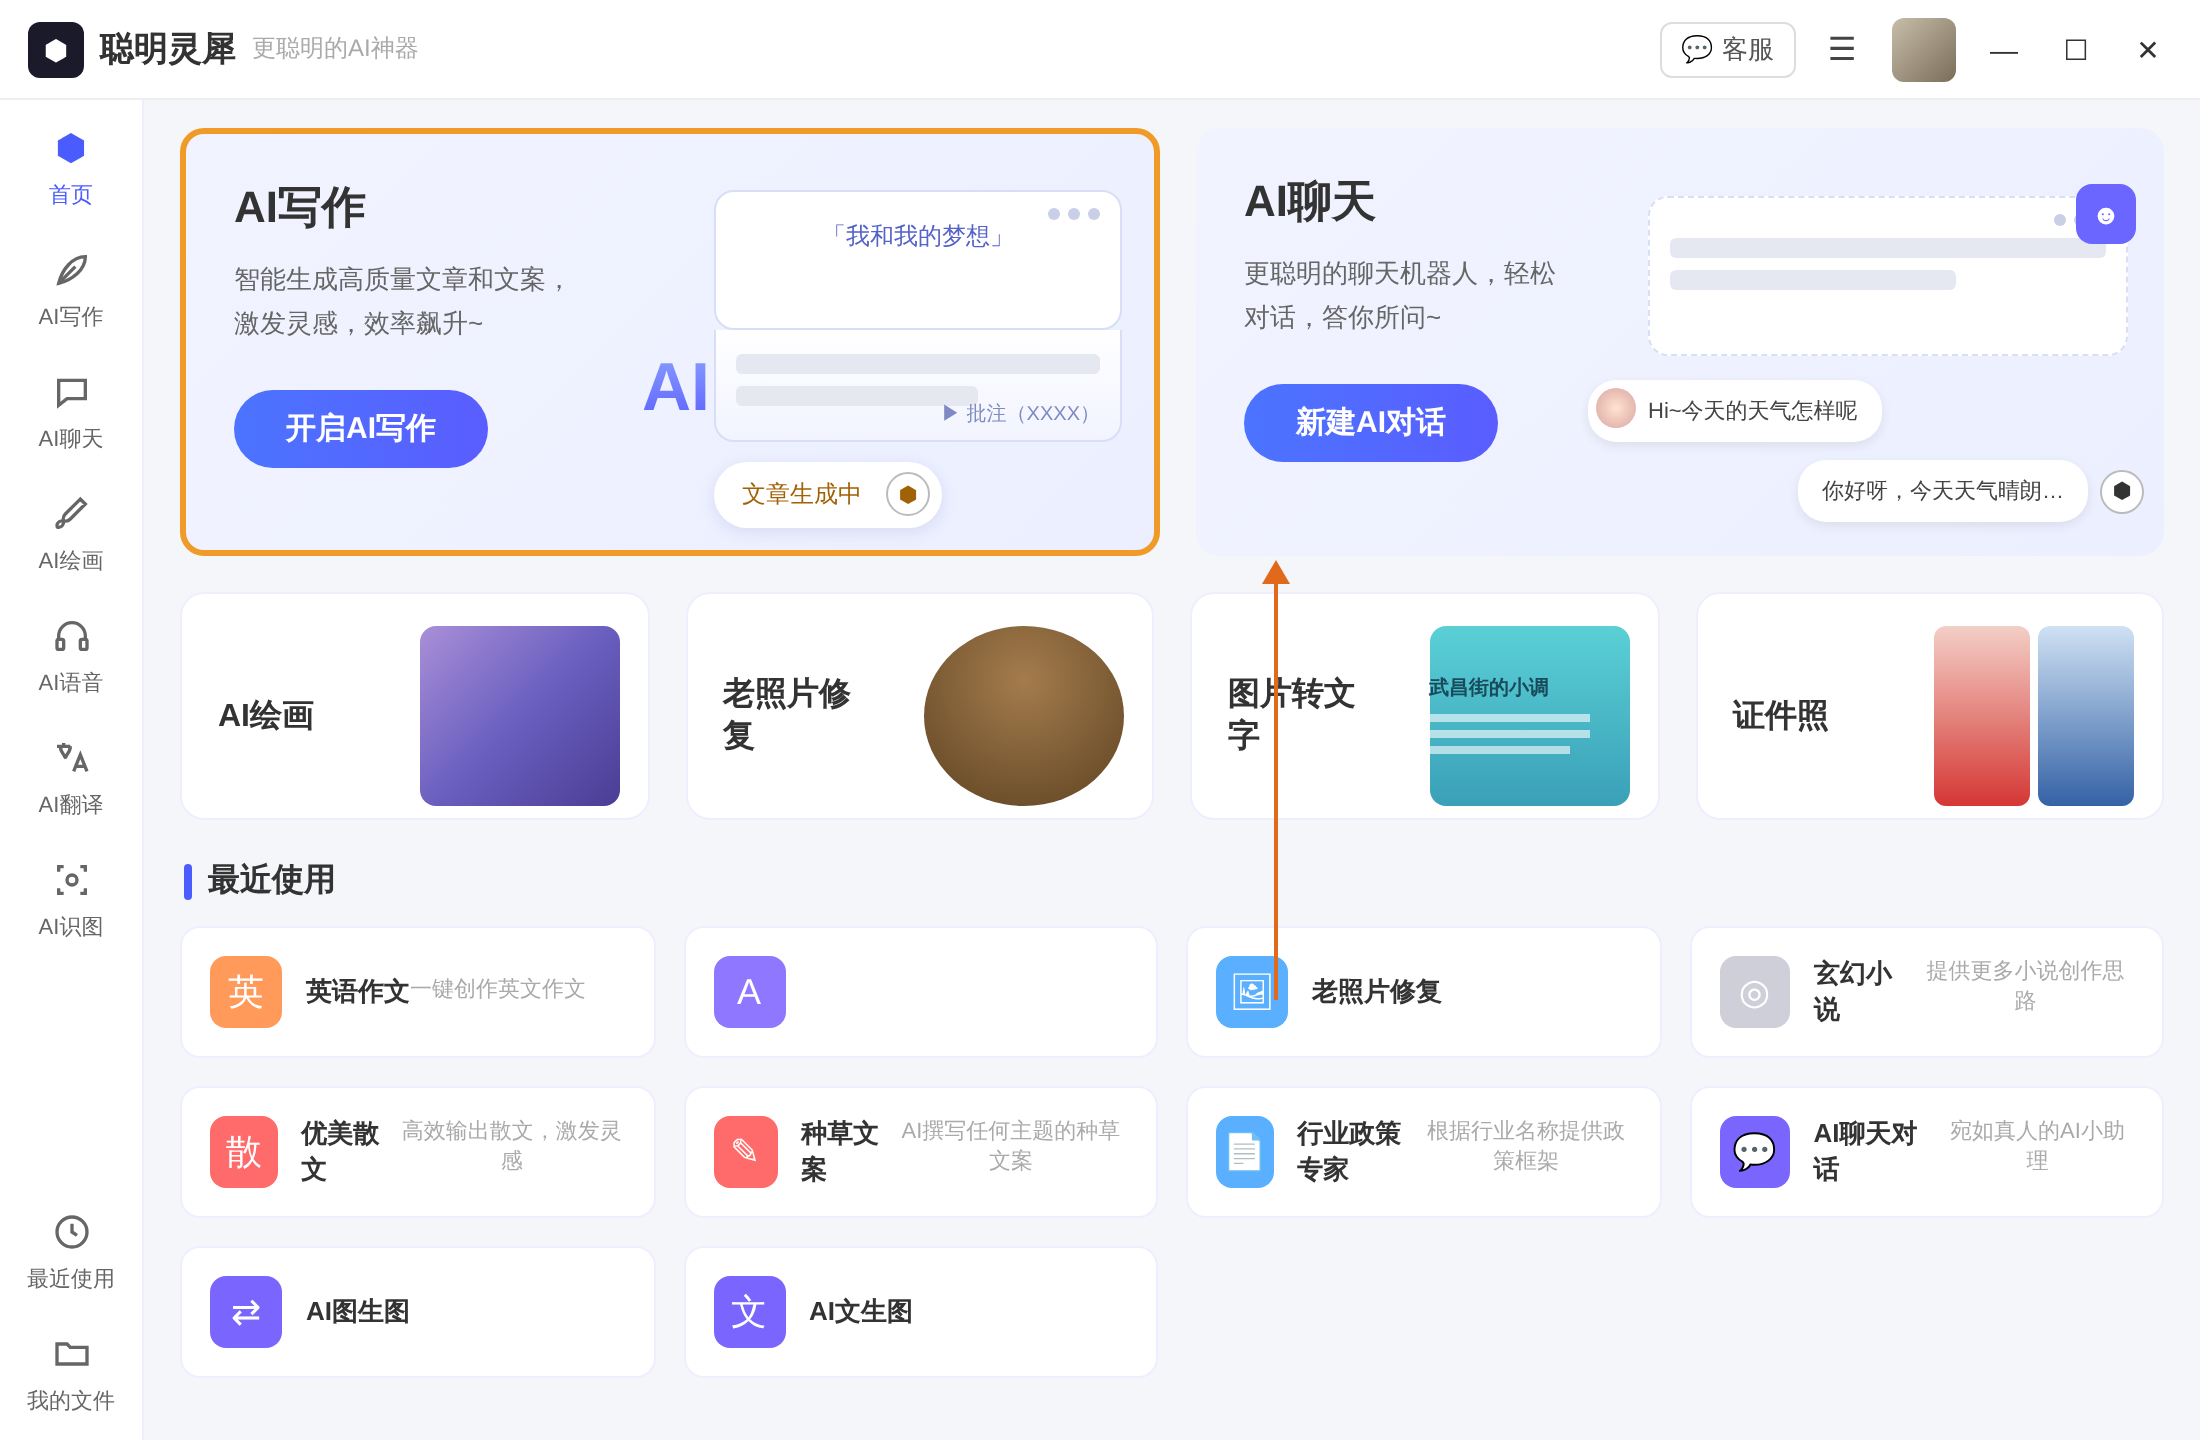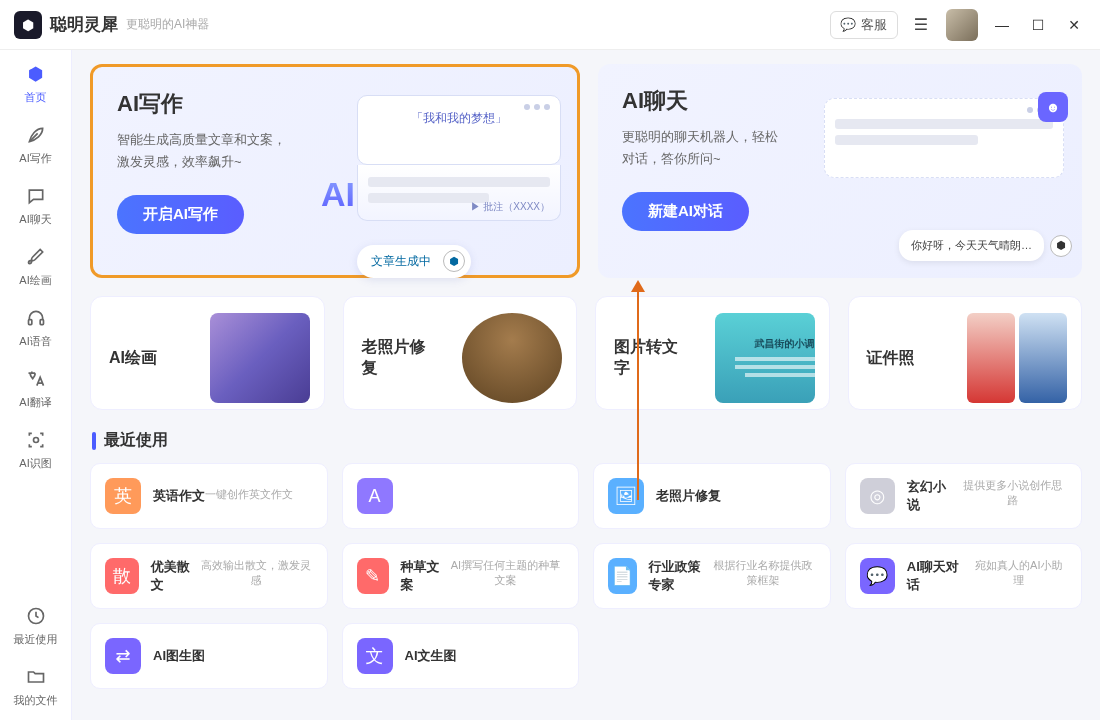--- a/index.html
+++ b/index.html
@@ -27,34 +27,34 @@
   .hero-desc{font-size:13px; color:#666; line-height:1.7;}
   .hero-btn{display:inline-flex;align-items:center;justify-content:center;padding:10px 26px;background:linear-gradient(90deg,#4b74ff,#5a5dff);color:#fff;font-weight:700;border-radius:22px;font-size:15px;margin-top:22px;}
   .hero-illus{position:absolute; right:16px; top:28px; width:204px; height:160px;}
   .mock-window{background:#fff;border-radius:10px;border:1px solid #d8def5;height:70px;position:relative;}
   .mock-dots{position:absolute;right:10px;top:8px;display:flex;gap:4px;}
   .mock-dots span{width:6px;height:6px;border-radius:50%;background:#c9cfe6;}
   .quote{text-align:center;font-size:12px;color:#5562c7;margin-top:14px;}
   .bar{height:10px;background:#e6e8f1;border-radius:3px;margin:6px 10px;}
   .bar.short{width:60%;}
   .annot{font-size:10px;color:#7f8ac4;position:absolute;right:10px;bottom:6px;}
-  .gen-pill{background:#fff;border-radius:18px;padding:8px 40px 8px 14px;font-size:12px;color:#0369a1;margin-top:24px;display:inline-block;position:relative;box-shadow:0 2px 8px rgba(90,100,180,.15);}
+  .gen-pill{background:#fff;border-radius:18px;padding:8px 40px 8px 14px;font-size:12px;color:#a16207;margin-top:10px;display:inline-block;position:relative;box-shadow:0 2px 8px rgba(90,100,180,.15);}
   .gen-pill .gp-icon{position:absolute;right:6px;top:5px;width:22px;height:22px;border-radius:50%;background:#fff;border:1px solid #bbb;display:flex;align-items:center;justify-content:center;font-size:11px;}
   .chat-illus{position:absolute;right:18px;top:34px;width:240px;height:160px;}
   .bubble{background:#fff;border-radius:14px;padding:8px 12px;font-size:11px;color:#444;box-shadow:0 2px 6px rgba(0,0,0,.08);display:inline-block;}
   .bubble.av{position:relative;padding-left:30px;}
   .bubble.av::before{content:"";position:absolute;left:4px;top:4px;width:20px;height:20px;border-radius:50%;background:radial-gradient(circle,#ffe2d1,#d9a5a0);}
   .chat-fab{position:absolute;right:-4px;top:-6px;width:30px;height:30px;border-radius:8px;background:#6a66ff;display:flex;align-items:center;justify-content:center;color:#fff;font-size:14px;}
   .tile-row{display:flex;gap:18px;margin-top:18px;}
   .tile{flex:1; background:#fff; border-radius:12px; border:1px solid #eef; padding:14px 14px 4px 18px; display:flex; align-items:center; gap:14px; height:114px; position:relative;}
   .tile-title{font-size:16px;font-weight:800;}
   .tile-img{width:100px;height:90px;border-radius:8px;flex-shrink:0;}
   .img-painting{background:linear-gradient(135deg,#a98fd8,#6a5fbf,#4a3d94);}
   .img-photo{background:radial-gradient(circle at 50% 30%,#a47c4d,#5e4322);border-radius:50%;}
-  .img-doc{background:linear-gradient(180deg,#5ad0d6,#3aa0b8);display:flex;align-items:flex-end;justify-content:center;font-size:9px;color:#265f73;flex-direction:column;}
+  .img-doc{background:linear-gradient(180deg,#5ad0d6,#3aa0b8);display:flex;align-items:flex-start;justify-content:center;font-size:9px;color:#265f73;flex-direction:column;}
   .img-id{display:flex;gap:4px;}
   .img-id span{flex:1;border-radius:6px;}
   .img-id span:first-child{background:linear-gradient(180deg,#f3cfc6,#d53734);}
   .img-id span:last-child{background:linear-gradient(180deg,#cfe1f3,#3462a6);}
   .section-head{display:flex;align-items:center;gap:8px;margin:20px 0 12px 2px;}
   .section-head .barline{width:4px;height:18px;background:#4b5cff;border-radius:2px;}
   .section-head .title{font-size:16px;font-weight:800;}
   .grid4{display:grid;grid-template-columns:repeat(4,1fr);gap:14px;}
   .rc{background:#fff;border:1px solid #eef;border-radius:10px;padding:12px 14px;display:flex;align-items:center;gap:12px;height:66px;}
   .rc-ico{width:36px;height:36px;border-radius:8px;display:flex;align-items:center;justify-content:center;color:#fff;font-size:18px;}
@@ -208,20 +208,21 @@
           <div class="mock-window" style="height:80px;border-style:dashed;">
             <div class="mock-dots">
                 <span></span>
                 <span></span>
                 <span></span>
               </div>
             <div class="bar" style="margin-top:20px"></div>
             <div class="bar short"></div>
           </div>
           <div class="chat-fab">☻</div>
+          <div style="position:absolute;left:-30px;top:92px;"><div class="bubble av">Hi~今天的天气怎样呢</div></div>
           <div style="position:absolute;right:-8px;top:132px;display:flex;align-items:center;gap:6px;">
             <div class="bubble">你好呀，今天天气晴朗…</div>
             <span style="width:22px;height:22px;border-radius:50%;border:1px solid #bbb;display:flex;align-items:center;justify-content:center;font-size:11px;background:#fff;">⬢</span>
           </div>
         </div>
       </div>
     </div>
 
     <div class="tile-row">
       <div class="tile">

